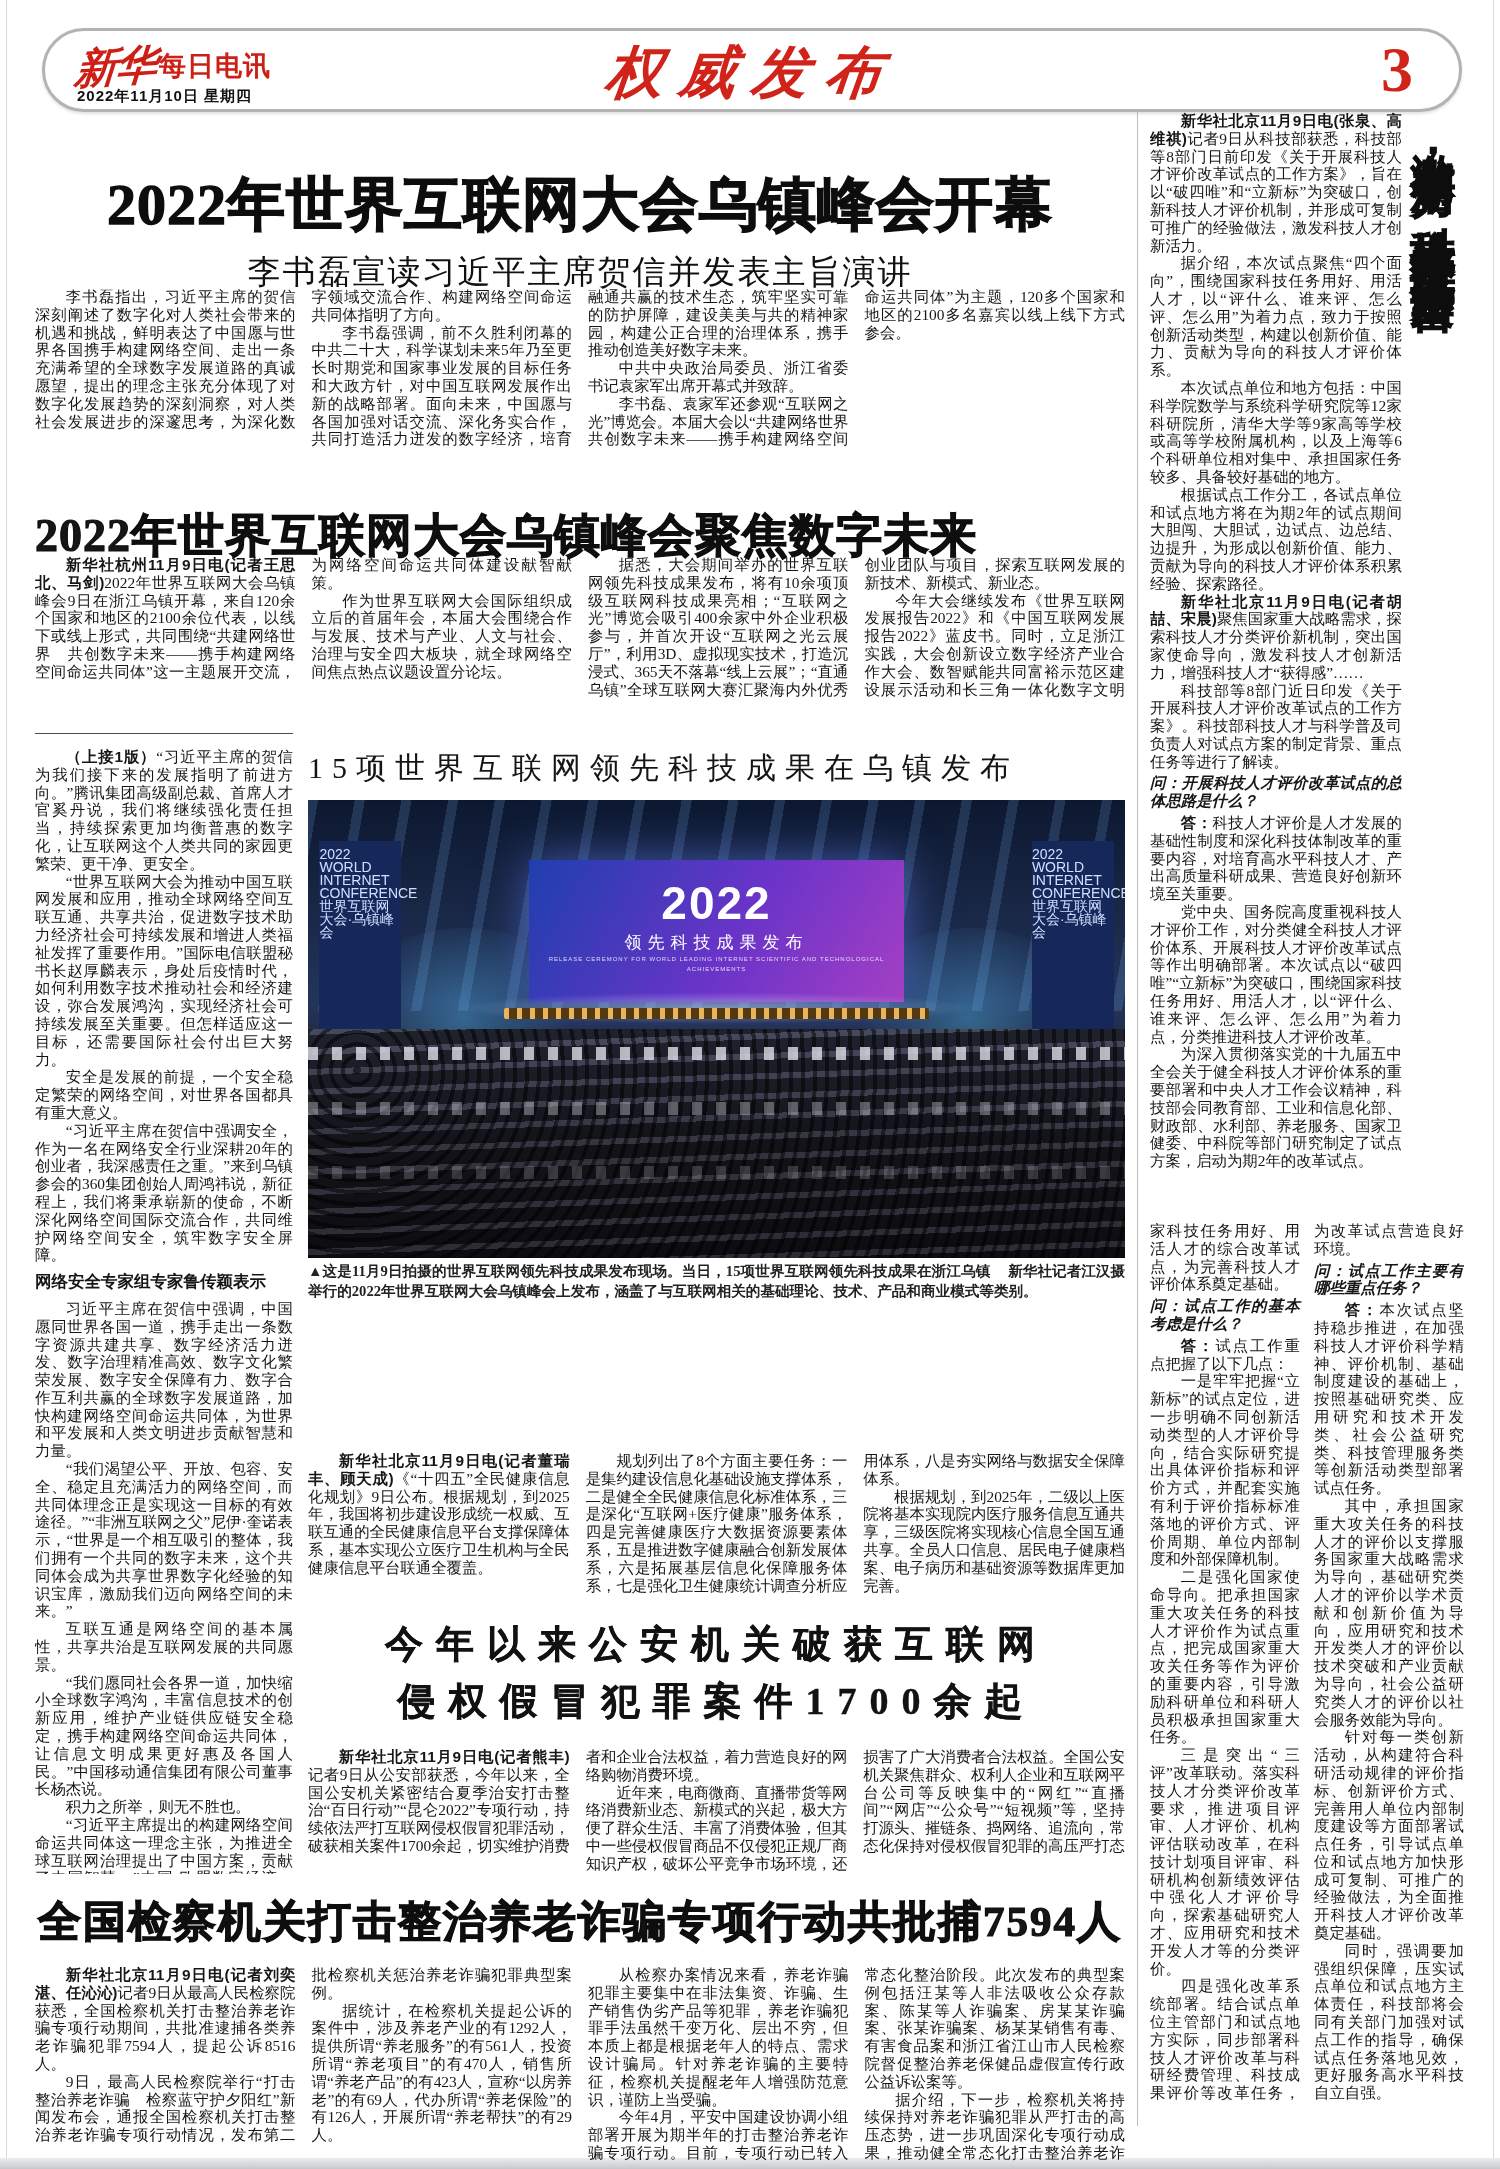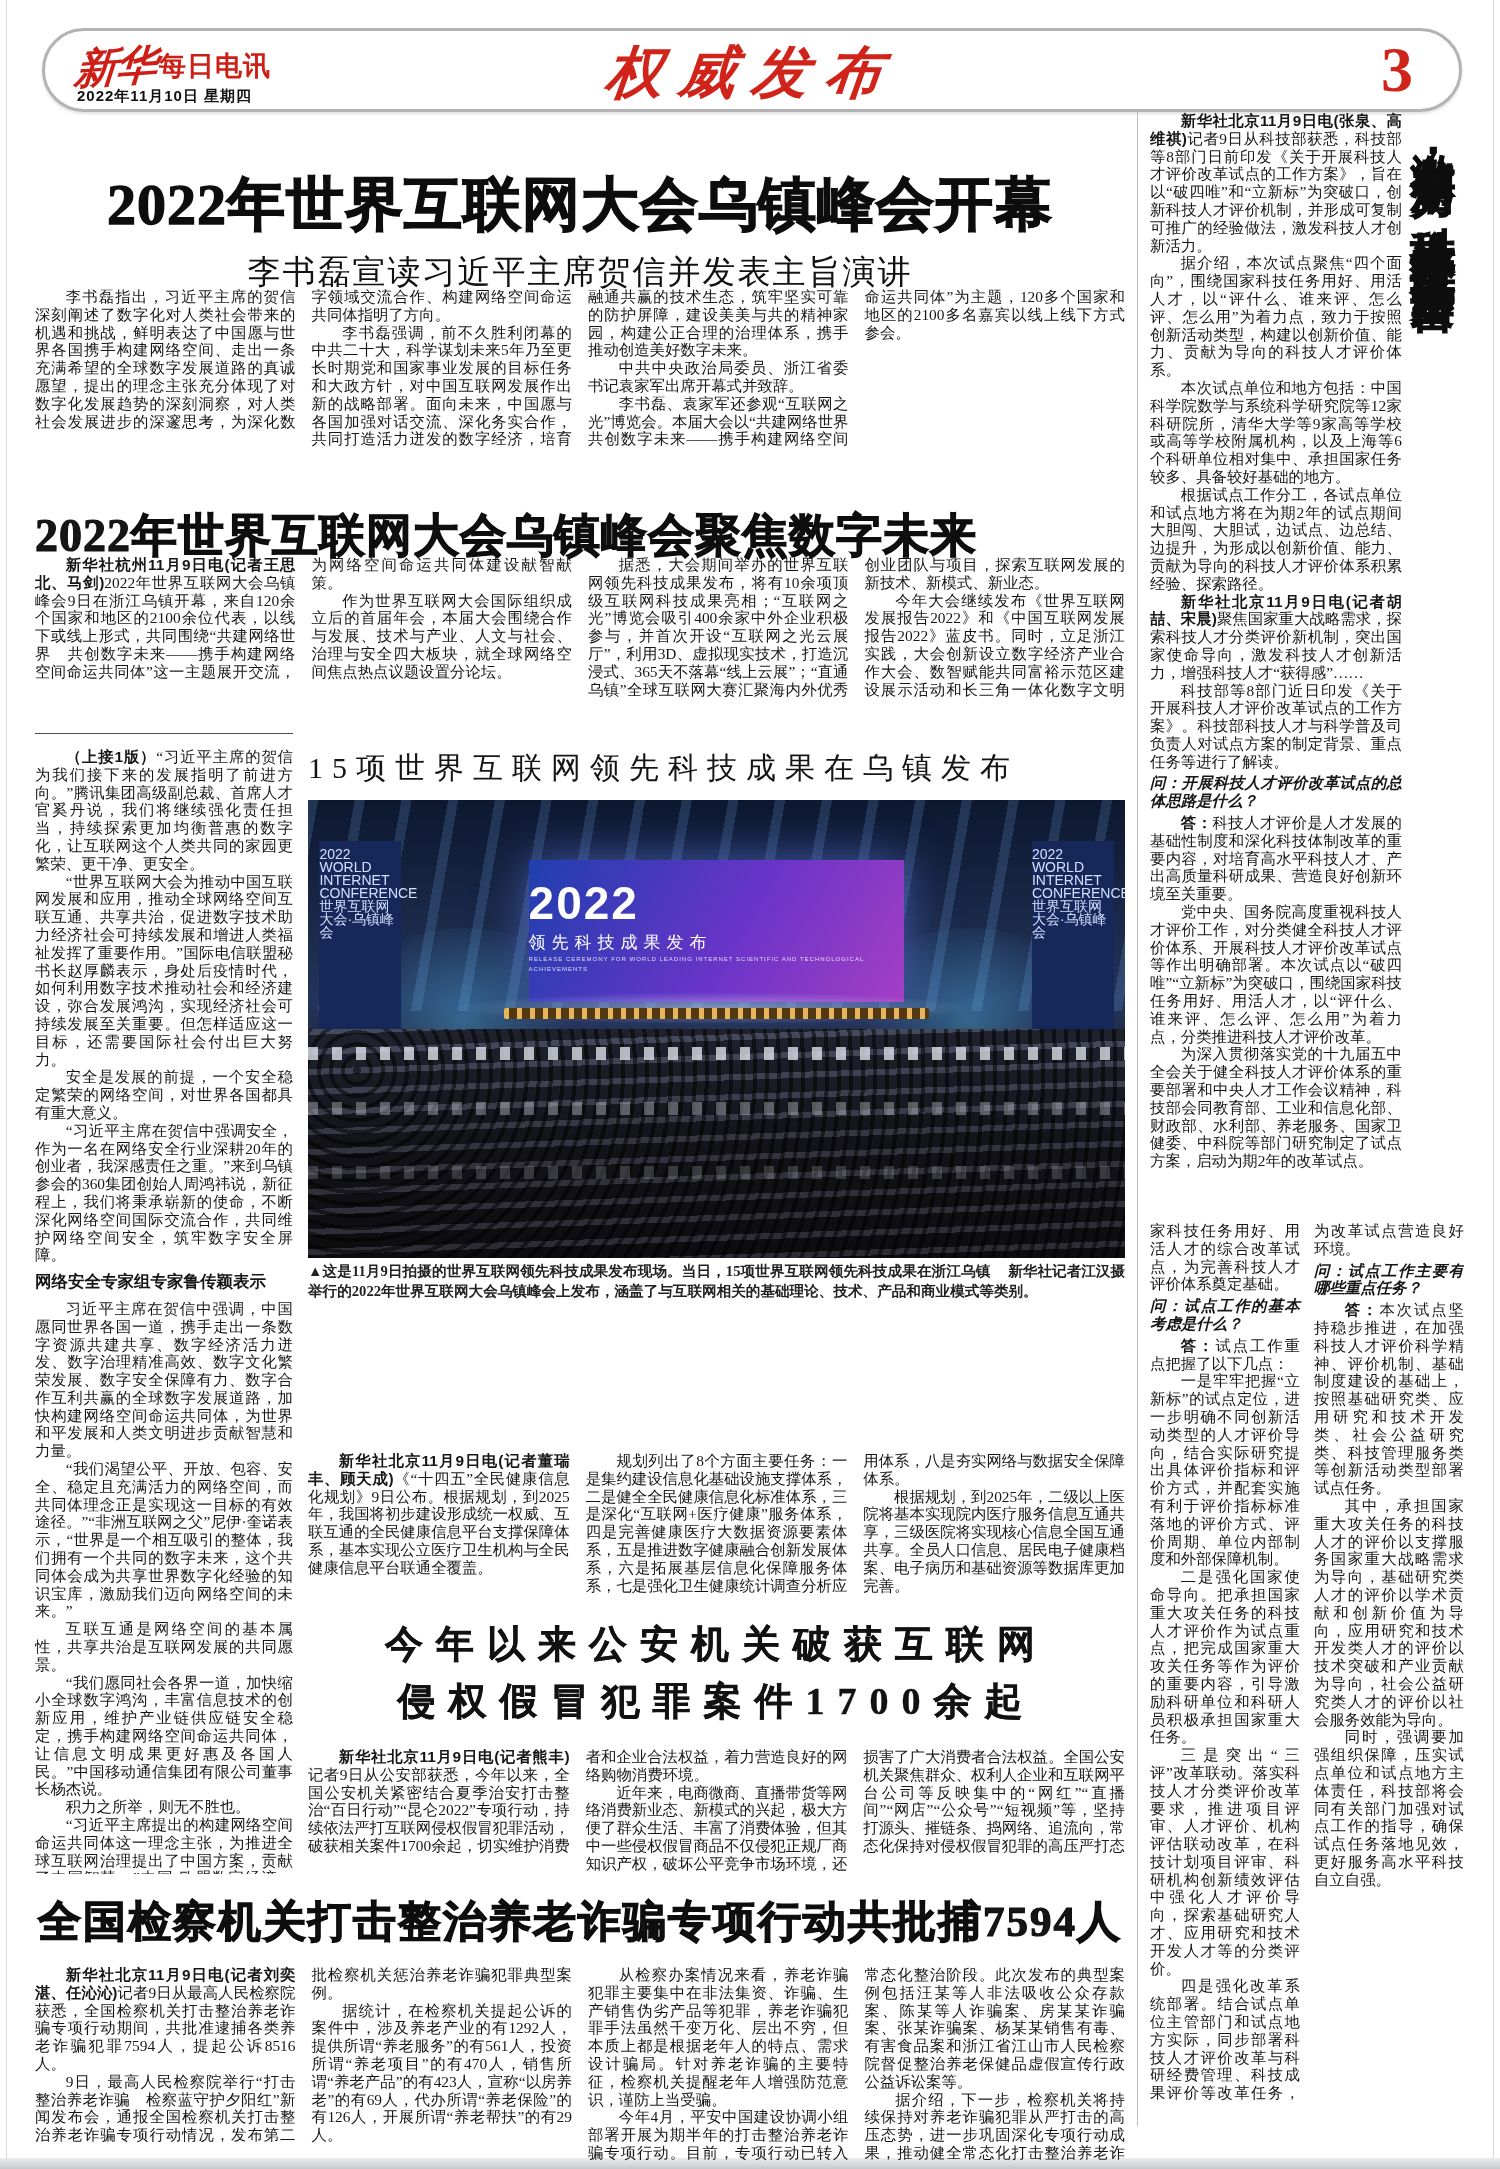--- a/index.html
+++ b/index.html
@@ -65,21 +65,21 @@
   
   .photo{left:308px;top:800px;width:817px;height:458px;overflow:hidden;
          background:linear-gradient(180deg,#0d1830 0%,#1b2a4a 28%,#23355c 44%,#1c2030 60%,#141419 100%);}
   .ph-beams{position:absolute;left:0;top:0;width:100%;height:46%;
             background:repeating-linear-gradient(100deg,rgba(130,190,255,.17) 0 10px,rgba(20,40,80,0) 10px 46px);}
   .ph-glow{position:absolute;width:30%;height:40%;top:28%;border-radius:50%;
            background:radial-gradient(circle,rgba(90,200,255,.35),rgba(90,200,255,0) 70%);}
   .ph-glow.l{left:4%;} .ph-glow.r{right:4%;}
   .ph-screen{position:absolute;left:27%;top:13%;width:46%;height:31%;
              background:linear-gradient(120deg,#1f3fae,#6a34c8 55%,#a43fc4);
-             box-shadow:0 0 42px rgba(100,130,255,.55);text-align:left;color:#fff;}
+             box-shadow:0 0 42px rgba(100,130,255,.55);text-align:center;color:#fff;}
   .ph-screen .yr{font-size:46px;font-weight:bold;line-height:58px;margin-top:14px;letter-spacing:2px;
                  font-family:"Liberation Sans","DejaVu Sans",sans-serif;}
   .ph-screen .tt{font-size:17px;letter-spacing:6px;line-height:22px;}
   .ph-screen .en{font-size:6px;letter-spacing:1px;opacity:.8;line-height:10px;
                  font-family:"Liberation Sans","DejaVu Sans",sans-serif;}
   .ph-side{position:absolute;top:9%;width:10%;height:47%;background:#16275a;color:#cfe0ff;
            font-size:14px;line-height:13px;text-align:left;padding-top:7px;box-sizing:border-box;
            font-family:"Liberation Sans","DejaVu Sans",sans-serif;}
   .ph-side.l{left:1.4%;} .ph-side.r{right:1.4%;}
   .ph-led{position:absolute;left:24%;top:45.5%;width:52%;height:11px;border-radius:2px;
@@ -218,16 +218,17 @@
       <p class="para frag">家科技任务用好、用活人才的综合改革试点，为完善科技人才评价体系奠定基础。</p>
       <p class="para q">问：试点工作的基本考虑是什么？</p>
       <p class="para"><b class="lead">答：</b>试点工作重点把握了以下几点：</p>
       <p class="para">一是牢牢把握“立新标”的试点定位，进一步明确不同创新活动类型的人才评价导向，结合实际研究提出具体评价指标和评价方式，并配套实施有利于评价指标标准落地的评价方式、评价周期、单位内部制度和外部保障机制。</p>
       <p class="para">二是强化国家使命导向。把承担国家重大攻关任务的科技人才评价作为试点重点，把完成国家重大攻关任务等作为评价的重要内容，引导激励科研单位和科研人员积极承担国家重大任务。</p>
       <p class="para">三是突出“三评”改革联动。落实科技人才分类评价改革要求，推进项目评审、人才评价、机构评估联动改革，在科技计划项目评审、科研机构创新绩效评估中强化人才评价导向，探索基础研究人才、应用研究和技术开发人才等的分类评价。</p>
       <p class="para">四是强化改革系统部署。结合试点单位主管部门和试点地方实际，同步部署科技人才评价改革与科研经费管理、科技成果评价等改革任务，为改革试点营造良好环境。</p>
       <p class="para q">问：试点工作主要有哪些重点任务？</p>
       <p class="para"><b class="lead">答：</b>本次试点坚持稳步推进，在加强科技人才评价科学精神、评价机制、基础制度建设的基础上，按照基础研究类、应用研究和技术开发类、社会公益研究类、科技管理服务类等创新活动类型部署试点任务。</p>
       <p class="para">其中，承担国家重大攻关任务的科技人才的评价以支撑服务国家重大战略需求为导向，基础研究类人才的评价以学术贡献和创新价值为导向，应用研究和技术开发类人才的评价以技术突破和产业贡献为导向，社会公益研究类人才的评价以社会服务效能为导向。</p>
+      <p class="para">针对每一类创新活动，从构建符合科研活动规律的评价指标、创新评价方式、完善用人单位内部制度建设等方面部署试点任务，引导试点单位和试点地方加快形成可复制、可推广的经验做法，为全面推开科技人才评价改革奠定基础。</p>
       <p class="para">同时，强调要加强组织保障，压实试点单位和试点地方主体责任，科技部将会同有关部门加强对试点工作的指导，确保试点任务落地见效，更好服务高水平科技自立自强。</p>
     </div>
 
 </div>
 
 </body></html>

